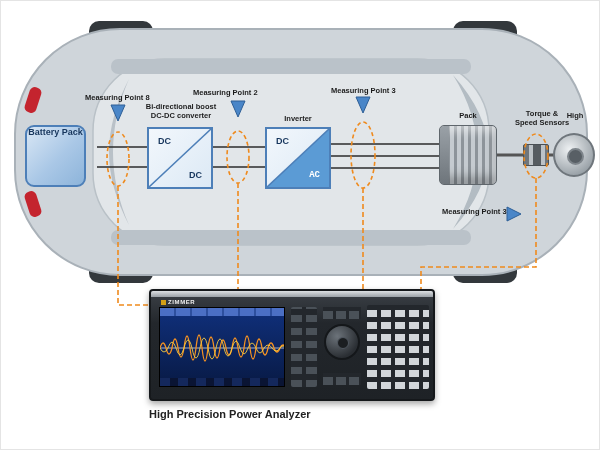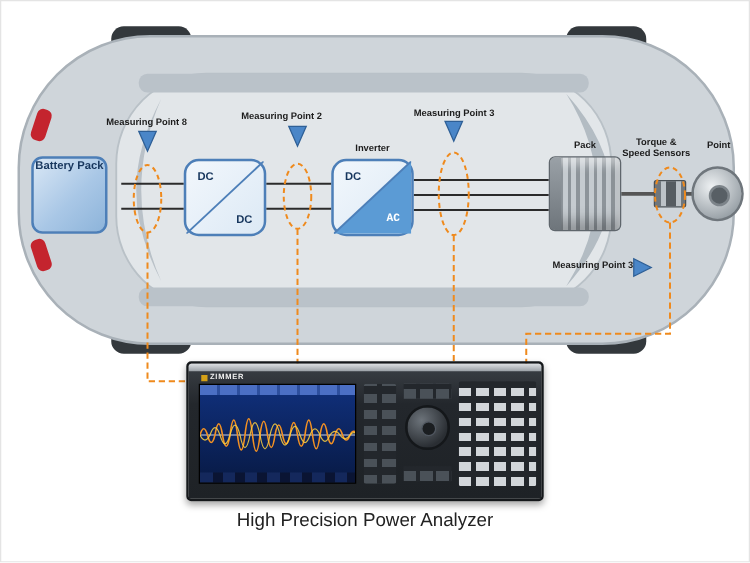--- a/index.html
+++ b/index.html
@@ -20,21 +20,21 @@
   .battery{
     position:absolute;left:24px;top:124px;width:61px;height:62px;
     border:2px solid #4d7fb8;border-radius:9px;
     background:linear-gradient(135deg,#d9e7f5 0%,#a9c7e6 55%,#8db4da 100%);
     display:flex;align-items:flex-start;justify-content:center;
     font-size:9px;font-weight:bold;color:#17365d;text-align:center;
     box-sizing:border-box;z-index:1;
   }
   .convbox{
     position:absolute;width:66px;height:62px;box-sizing:border-box;
-    border:2px solid #4d7fb8;border-radius:12px;
+    border:2px solid #4d7fb8;border-radius:0;
     background:linear-gradient(135deg,#f2f7fc 0%,#dce9f5 100%);
     z-index:1;
   }
   .convbox .tl{position:absolute;top:7px;left:9px;font-size:9px;font-weight:bold;color:#17365d;}
   .convbox .br{position:absolute;bottom:7px;right:9px;font-size:9px;font-weight:bold;color:#17365d;}
   .convbox .br.white{color:#ffffff;font-family:Liberation Mono, monospace;}
   .convbox svg{position:absolute;left:0;top:0;}
 
   .motor{
     position:absolute;left:438px;top:124px;width:58px;height:60px;z-index:1;
@@ -106,21 +106,21 @@
     border-radius:50%;background:#1b1e21;border:1px solid #505760;}
   .keypad{
     position:absolute;left:216px;top:14px;width:62px;height:84px;
     background-image:
       repeating-linear-gradient(90deg,transparent 0 10px,#23272c 10px 14px),
       repeating-linear-gradient(0deg,#d2d6da 0 7px,#23272c 7px 12px);
     border-radius:2px;
   }
   .caption{
     position:absolute;left:148px;top:407px;width:286px;z-index:3;
-    text-align:center;font-size:15px;font-weight:normal;color:#222;
+    text-align:left;font-size:11px;font-weight:bold;color:#222;
   }
 </style>
 </head>
 <body>
 
 <div class="stage">
 
   <svg class="layer under" viewBox="0 0 600 450">
 
     <rect x="88" y="20" width="64" height="26" rx="10" fill="#33383c"></rect>
@@ -174,25 +174,27 @@
 
   <div class="motor"></div>
   <div class="sensor"></div>
   <div class="load"></div>
 
   <div class="lbl nowrap" style="left:84px;top:92px;">Measuring Point 8</div>
   <div class="lbl nowrap" style="left:192px;top:87px;">Measuring Point 2</div>
   <div class="lbl nowrap" style="left:330px;top:85px;">Measuring Point 3</div>
   <div class="lbl nowrap" style="left:441px;top:206px;">Measuring Point 3</div>
 
+  <div class="lbl pre" style="left:132px;top:101px;width:96px;">Bi-directional boost
+DC-DC converter</div>
   <div class="lbl pre" style="left:264px;top:113px;width:66px;">Inverter</div>
   <div class="lbl pre" style="left:438px;top:110px;width:58px;">Pack</div>
-  <div class="lbl pre" style="left:492px;top:108px;width:64px;">Torque &amp;
+  <div class="lbl pre" style="left:509px;top:108px;width:64px;">Torque &amp;
 Speed Sensors</div>
-  <div class="lbl pre" style="left:554px;top:110px;width:40px;">Point</div>
+  <div class="lbl pre" style="left:554px;top:110px;width:40px;">High</div>
 
   <svg class="layer over" viewBox="0 0 600 450">
     <g fill="#4a86c8" stroke="#2e5f96" stroke-width="1">
       <polygon points="110,104 124,104 117,120"></polygon>
       <polygon points="230,100 244,100 237,116"></polygon>
       <polygon points="355,96 369,96 362,112"></polygon>
       <polygon points="506,206 506,220 520,213"></polygon>
     </g>
     <g fill="none" stroke="#ef8a1d" stroke-width="1.6" stroke-dasharray="4 3">
       <ellipse cx="117" cy="158" rx="11" ry="27"></ellipse>

